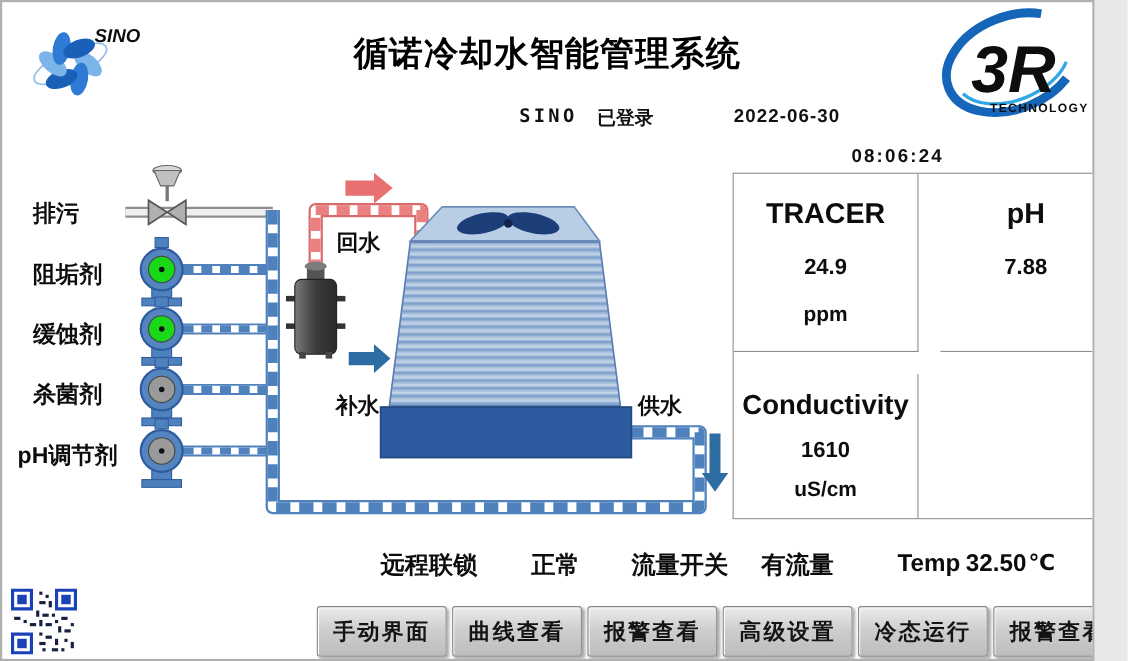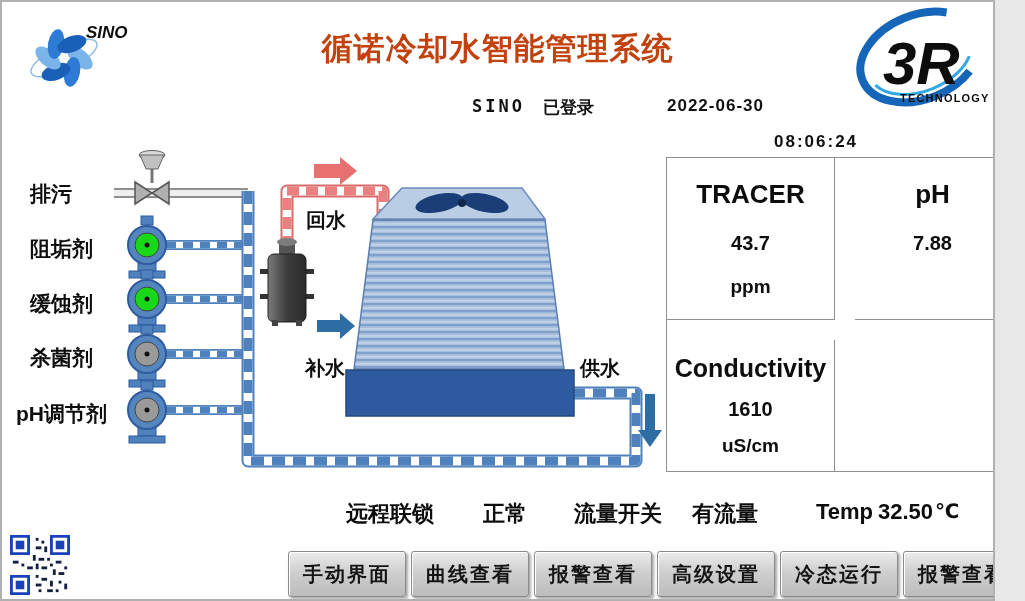--- a/index.html
+++ b/index.html
@@ -2,21 +2,21 @@
 <html><head>
 <meta charset="utf-8">
 <style>
   * { margin:0; padding:0; box-sizing:border-box; }
   body { font-family: "Liberation Sans", "DejaVu Sans", sans-serif; background:#e8e8e8; }
   .screen { position:relative; width:995px; height:601px; background:#ffffff;
             border:2px solid #b0b0b0; overflow:hidden; }
 
   
   .page-title { position:absolute; top:26px; left:0; right:0; text-align:center;
-                font-size:31px; font-weight:700; color:#c2410c; letter-spacing:1px; }
+                font-size:31px; font-weight:700; color:#000000; letter-spacing:1px; }
   .statline { position:absolute; top:94px; font-size:17px; color:#111; }
   .stat-user { left:470px; font-weight:700; letter-spacing:3px; font-family:"DejaVu Sans Mono", monospace; }
   .stat-login { left:541px; font-weight:700; }
   .stat-date { left:665px; font-weight:600; letter-spacing:1px; }
   .stat-time { left:772px; font-weight:600; letter-spacing:2px;margin-top:36px; }
 
   .sino-logo { position:absolute; left:18px; top:6px; }
   .logo-3r { position:absolute; right:0px; top:0px; }
 
   
@@ -211,21 +211,21 @@
     <text x="28" y="363" class="dlabel">杀菌剂</text>
     <text x="14" y="419" class="dlabel">pH调节剂</text>
     <text x="304" y="225" class="plabel">回水</text>
     <text x="303" y="373" class="plabel">补水</text>
     <text x="578" y="373" class="plabel">供水</text>
   </svg>
 
   <div class="readings">
     <div class="rcell c1 r1">
       <div class="rname">TRACER</div>
-      <div class="rval">43.7</div>
+      <div class="rval">24.9</div>
       <div class="runit">ppm</div>
     </div>
     <div class="rcell r1">
       <div class="rname">pH</div>
       <div class="rval">7.88</div>
       <div class="runit"></div>
     </div>
     <div class="rcell c1">
       <div class="rname" style="font-size:25px;">Conductivity</div>
       <div class="rval">1610</div>

